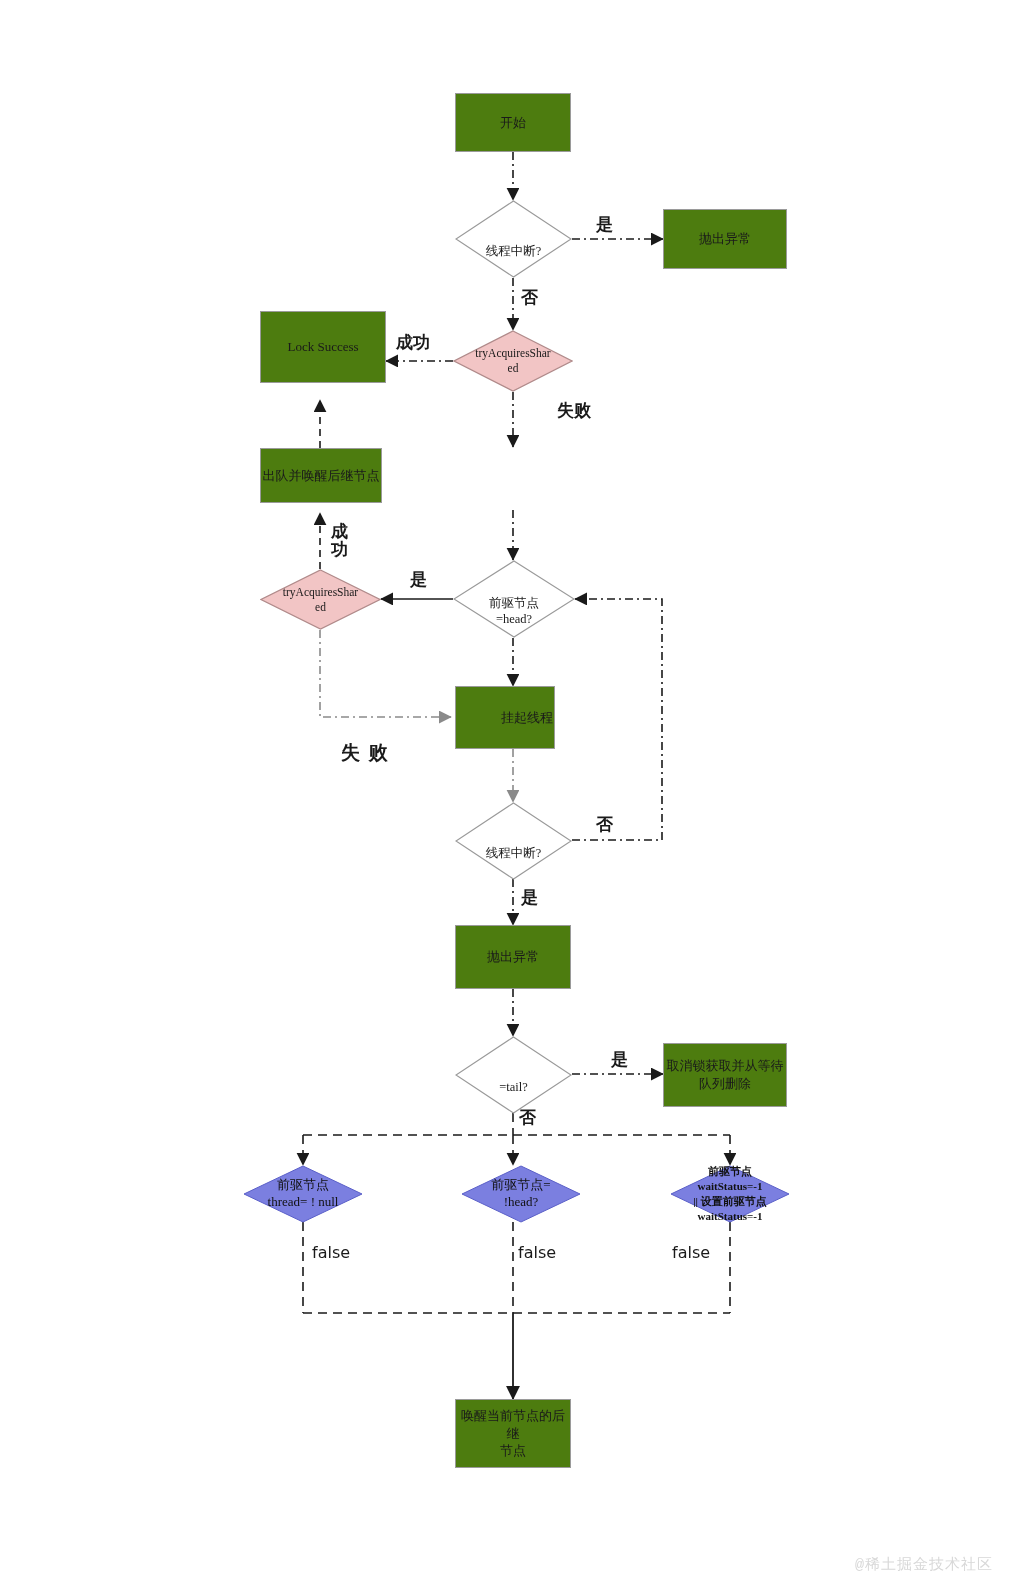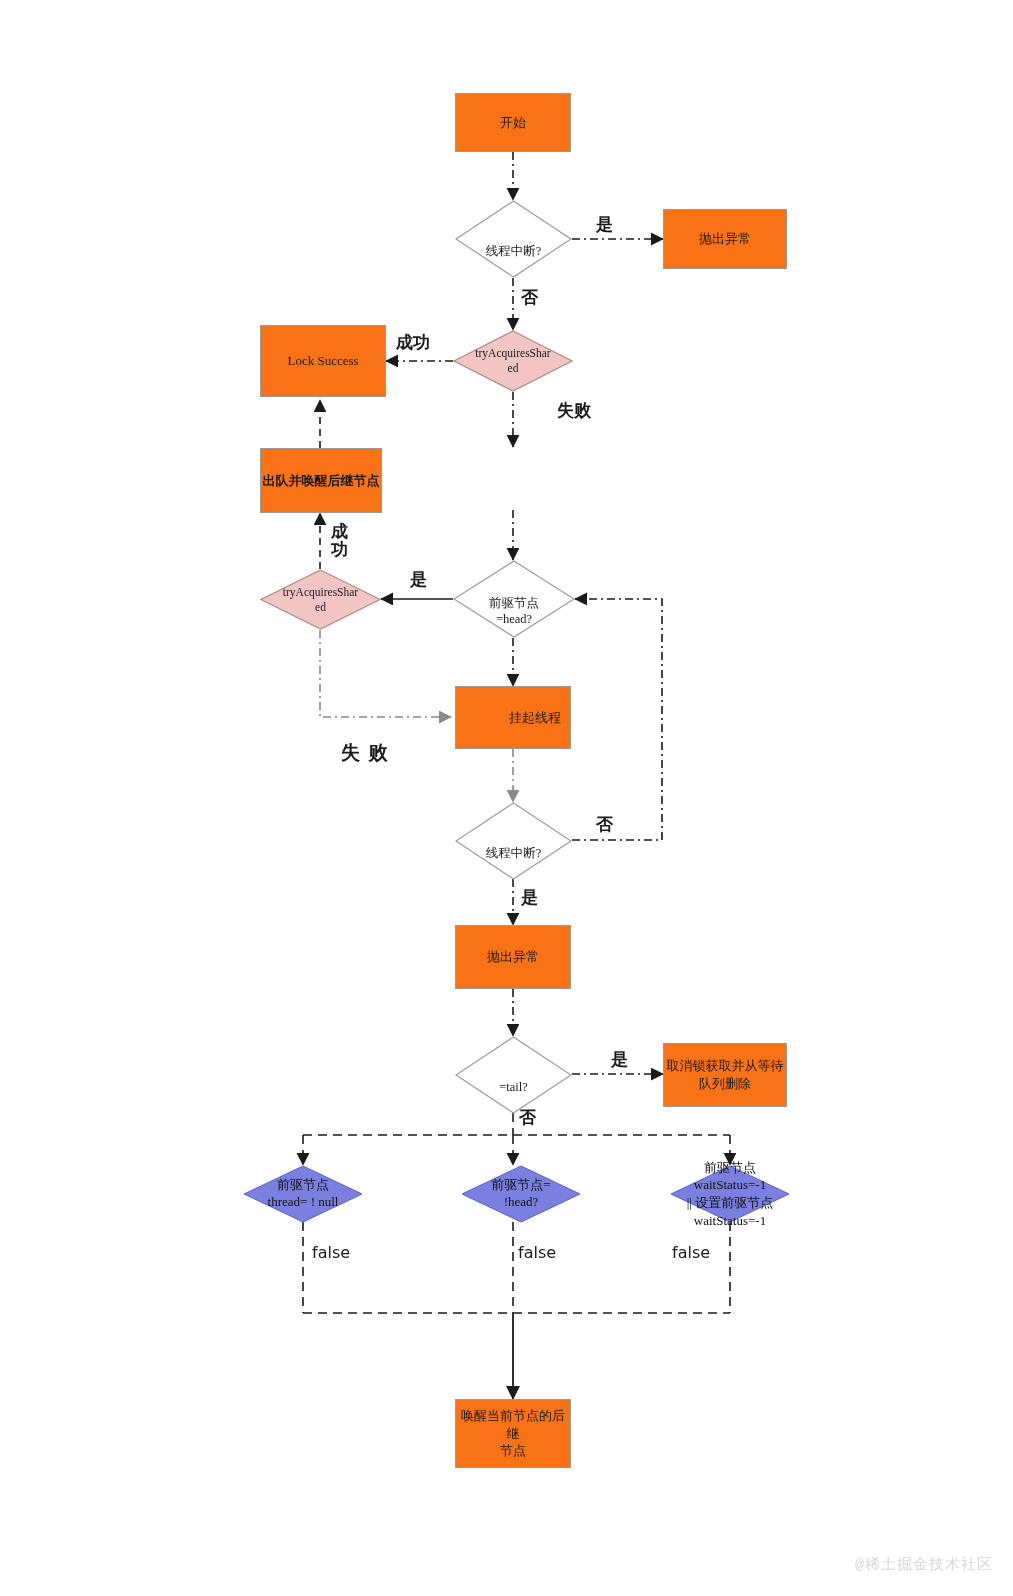--- a/index.html
+++ b/index.html
@@ -3,28 +3,28 @@
 <meta charset="utf-8">
 <style>
   html,body{margin:0;padding:0;background:#ffffff;}
   body{
     font-family:"Liberation Serif","DejaVu Serif",serif;
     width:1013px;height:1596px;position:relative;overflow:hidden;
   }
   #canvas{position:absolute;left:0;top:0;width:1013px;height:1596px;}
   svg.layer{position:absolute;left:0;top:0;width:1013px;height:1596px;pointer-events:none;}
   .node{position:absolute;box-sizing:border-box;display:flex;align-items:center;justify-content:center;text-align:center;}
-  .box{border:1px solid #9a9a9a;background:#f97316;color:#1a1a1a;font-size:13px;line-height:1.35;}
+  .box{border:1px solid #9a9a9a;background:#4d7c0f;color:#1a1a1a;font-size:13px;line-height:1.35;}
   .dia-wrap{position:absolute;display:flex;align-items:center;justify-content:center;text-align:center;}
   .dia-wrap > svg{position:absolute;left:0;top:0;}
   .dia-label{position:relative;z-index:2;line-height:1.28;color:#1a1a1a;padding:0 6px;}
   .dia-gray .dia-label{font-size:12.5px;margin-top:24px;}
   .dia-pink .dia-label{font-size:11.5px;}
   .dia-blue .dia-label{font-size:13px;color:#111;}
-  .dia-blue.small .dia-label{font-size:13px;line-height:1.35;}
+  .dia-blue.small .dia-label{font-size:11px;line-height:1.35;font-weight:bold;}
   .edge-label{position:absolute;color:#1a1a1a;white-space:nowrap;}
   .lbl-cn{font-size:17px;font-weight:600;font-family:"DejaVu Sans","Liberation Sans",sans-serif;}
   .lbl-cn-lg{font-size:19px;font-weight:700;font-family:"DejaVu Sans","Liberation Sans",sans-serif;letter-spacing:1px;margin-top:48px;}
   .lbl-en{font-size:16px;font-family:"DejaVu Sans","Liberation Sans",sans-serif;}
   .lbl-vert{font-size:17px;font-weight:600;font-family:"DejaVu Sans","Liberation Sans",sans-serif;width:15px;line-height:1.05;text-align:center;}
   .watermark{position:absolute;right:20px;bottom:22px;color:#d8d8d8;font-size:15px;
     font-family:Liberation Mono, monospace;letter-spacing:1px;}
 </style>
 </head>
 <body>
@@ -114,44 +114,44 @@
     <span>抛出异常</span>
   </div>
 
   <div class="dia-wrap dia-pink" style="left:453px;top:330px;width:120px;height:62px;">
     <svg width="120" height="62">
       <polygon points="60,1 119,31 60,61 1,31" fill="#f2c5c5" stroke="#b08a8a" stroke-width="1.2"></polygon>
     </svg>
     <span class="dia-label"><span>tryAcquiresShar</span><br><span>ed</span></span>
   </div>
 
-  <div class="node box" style="left:260px;top:325px;width:126px;height:72px;">
+  <div class="node box" style="left:260px;top:311px;width:126px;height:72px;">
     <span>Lock Success</span>
   </div>
 
 
-  <div class="node box" style="left:260px;top:448px;width:122px;height:65px;font-weight:bold;">
+  <div class="node box" style="left:260px;top:448px;width:122px;height:55px;">
     <span>出队并唤醒后继节点</span>
   </div>
 
   <div class="dia-wrap dia-gray" style="left:453px;top:560px;width:122px;height:78px;">
     <svg width="122" height="78">
       <polygon points="61,1 121,39 61,77 1,39" fill="#ffffff" stroke="#9a9a9a" stroke-width="1.2"></polygon>
     </svg>
     <span class="dia-label"><span>前驱节点</span><br><span>=head?</span></span>
   </div>
 
   <div class="dia-wrap dia-pink" style="left:260px;top:569px;width:121px;height:61px;">
     <svg width="121" height="61">
       <polygon points="60.5,1 120,30.5 60.5,60 1,30.5" fill="#f2c5c5" stroke="#b08a8a" stroke-width="1.2"></polygon>
     </svg>
     <span class="dia-label"><span>tryAcquiresShar</span><br><span>ed</span></span>
   </div>
 
-  <div class="node box" style="left:455px;top:686px;width:116px;height:63px;padding-left:44px;">
+  <div class="node box" style="left:455px;top:686px;width:100px;height:63px;padding-left:44px;">
     <span>挂起线程</span>
   </div>
 
   <div class="dia-wrap dia-gray" style="left:455px;top:802px;width:117px;height:78px;">
     <svg width="117" height="78">
       <polygon points="58.5,1 116,39 58.5,77 1,39" fill="#ffffff" stroke="#9a9a9a" stroke-width="1.2"></polygon>
     </svg>
     <span class="dia-label">线程中断?</span>
   </div>
 

